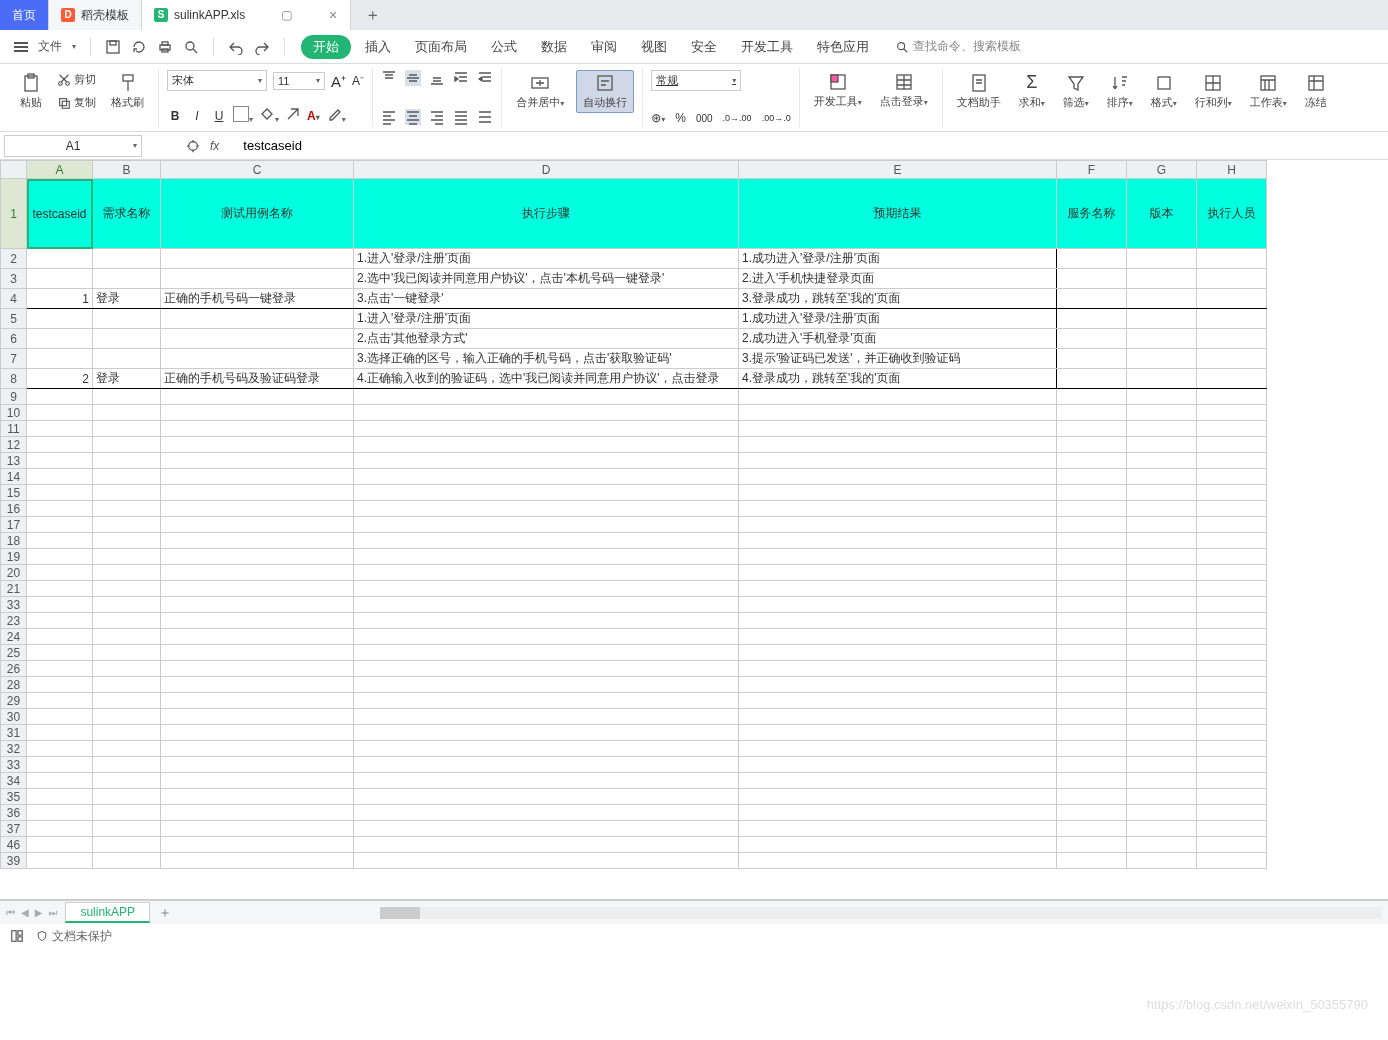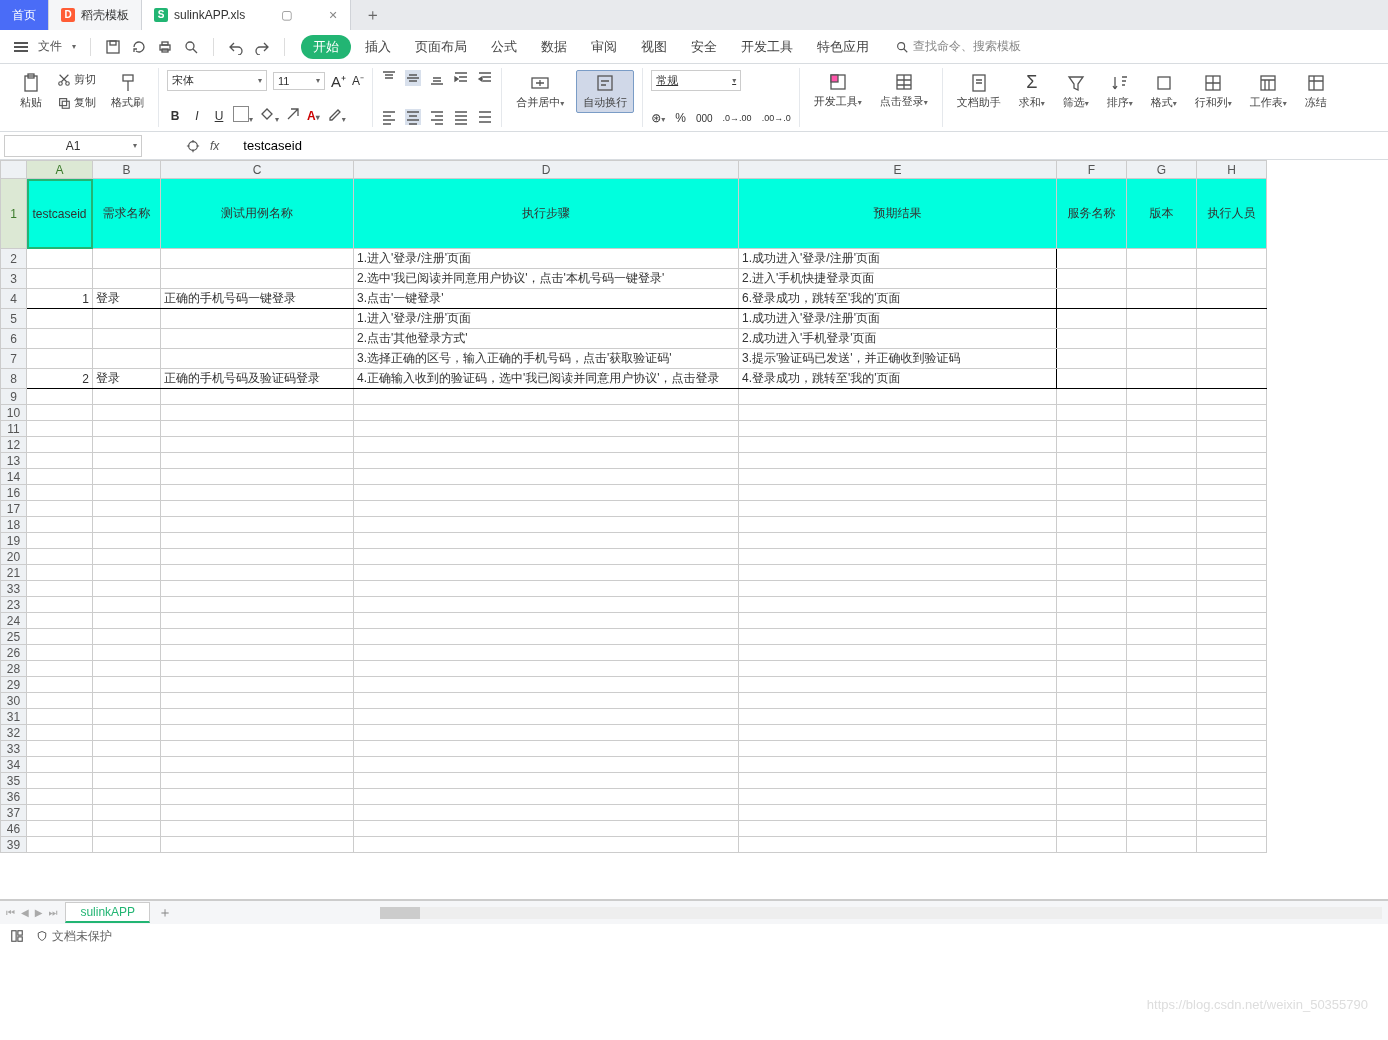--- a/index.html
+++ b/index.html
@@ -436,21 +436,21 @@
           <td class="data-cell" style=""></td>
           <td class="data-cell" style=""></td>
           <td class="data-cell" style=""></td>
         </tr>
         <tr>
           <th class="rowhead">4</th>
           <td class="data-cell num-right" style="border-bottom:1.5px solid #000;border-left:1.5px solid #000;">1</td>
           <td class="data-cell" style="border-bottom:1.5px solid #000;">登录</td>
           <td class="data-cell" style="border-bottom:1.5px solid #000;">正确的手机号码一键登录</td>
           <td class="data-cell" style="border-bottom:1.5px solid #000;">3.点击'一键登录'</td>
-          <td class="data-cell" style="border-bottom:1.5px solid #000;border-right:1.5px solid #000;">6.登录成功，跳转至'我的'页面</td>
+          <td class="data-cell" style="border-bottom:1.5px solid #000;border-right:1.5px solid #000;">3.登录成功，跳转至'我的'页面</td>
           <td class="data-cell" style="border-bottom:1.5px solid #000;"></td>
           <td class="data-cell" style="border-bottom:1.5px solid #000;"></td>
           <td class="data-cell" style="border-bottom:1.5px solid #000;"></td>
         </tr>
         <tr>
           <th class="rowhead">5</th>
           <td class="data-cell" style="border-top:1px solid #000;border-left:1.5px solid #000;"></td>
           <td class="data-cell" style="border-top:1px solid #000;"></td>
           <td class="data-cell" style="border-top:1px solid #000;"></td>
           <td class="data-cell" style="border-top:1px solid #000;">1.进入'登录/注册'页面</td>
@@ -542,20 +542,31 @@
           <td class="data-cell" style=""></td>
           <td class="data-cell" style=""></td>
           <td class="data-cell" style=""></td>
           <td class="data-cell" style=""></td>
           <td class="data-cell" style=""></td>
           <td class="data-cell" style=""></td>
           <td class="data-cell" style=""></td>
         </tr>
         <tr>
           <th class="rowhead">14</th>
+          <td class="data-cell" style=""></td>
+          <td class="data-cell" style=""></td>
+          <td class="data-cell" style=""></td>
+          <td class="data-cell" style=""></td>
+          <td class="data-cell" style=""></td>
+          <td class="data-cell" style=""></td>
+          <td class="data-cell" style=""></td>
+          <td class="data-cell" style=""></td>
+        </tr>
+        <tr>
+          <th class="rowhead">15</th>
           <td class="data-cell" style=""></td>
           <td class="data-cell" style=""></td>
           <td class="data-cell" style=""></td>
           <td class="data-cell" style=""></td>
           <td class="data-cell" style=""></td>
           <td class="data-cell" style=""></td>
           <td class="data-cell" style=""></td>
           <td class="data-cell" style=""></td>
         </tr>
         <tr>

